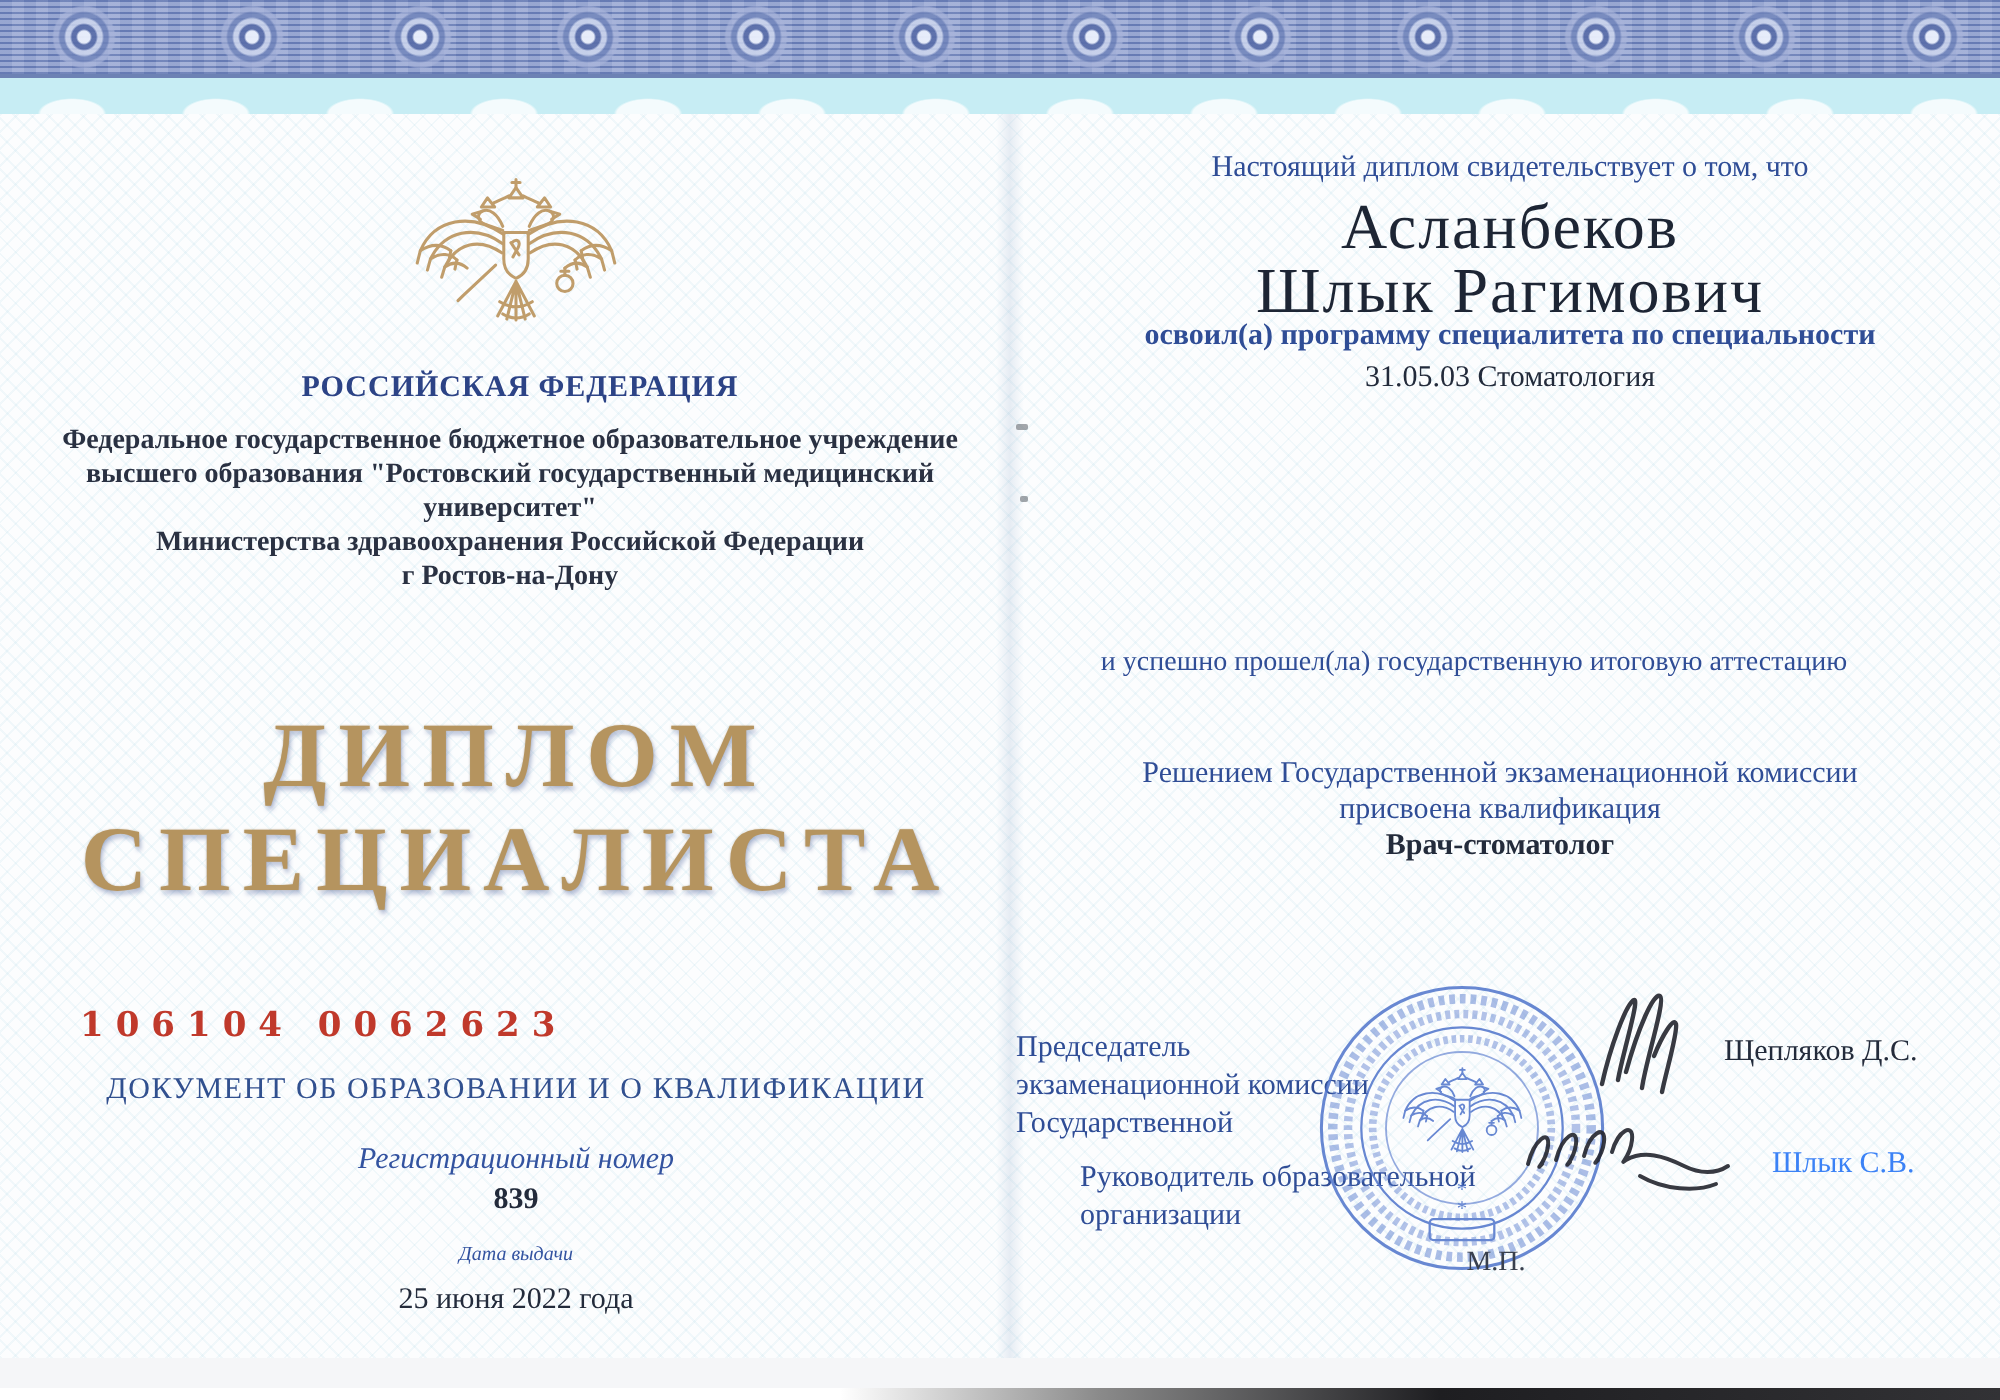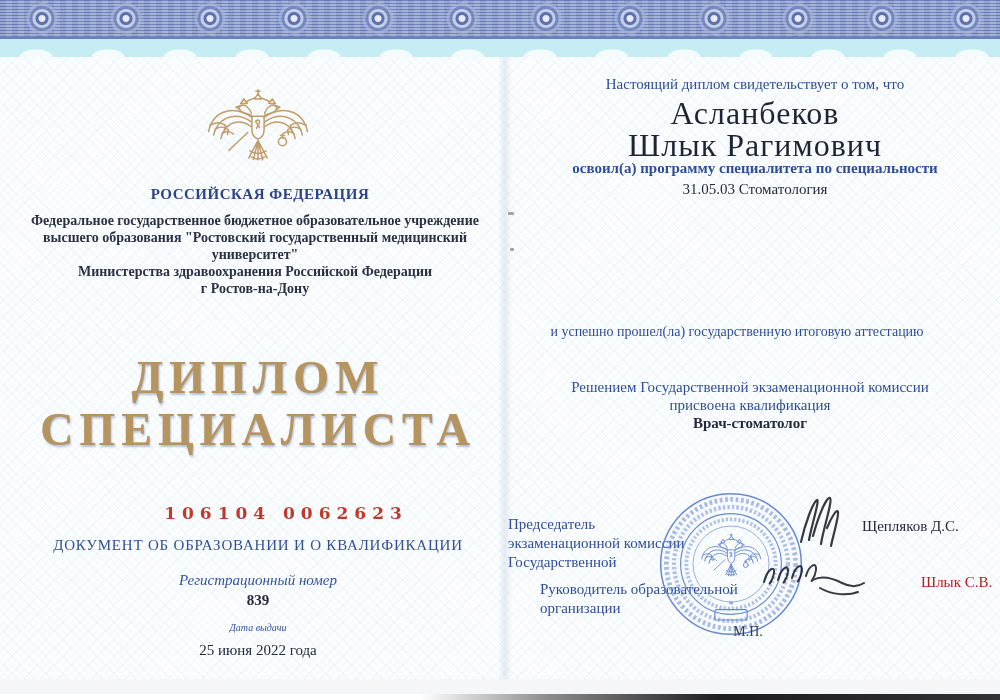--- a/index.html
+++ b/index.html
@@ -48,21 +48,21 @@
   .dark{color:#232b3b;}
   
   .coat-of-arms{position:absolute;left:202px;top:76px;width:112px;height:110px;color:#c09d6b;}
   .country{position:absolute;left:60px;top:186px;width:400px;text-align:center;
     font-weight:bold;font-size:15px;color:#2c4386;letter-spacing:.5px;}
   .institution{position:absolute;left:18px;top:212px;width:474px;text-align:center;
     font-weight:bold;font-size:14px;line-height:17px;color:#2a3142;}
   .diploma-title{position:absolute;left:12px;top:352px;width:492px;text-align:center;
     font-weight:bold;font-size:46px;line-height:52px;letter-spacing:6px;color:#b5945f;
     text-shadow:1px 2px 2px rgba(100,120,170,.45), 0 0 1px rgba(170,140,95,.5);}
-  .serial{position:absolute;left:40px;top:503px;width:492px;text-align:center;
+  .serial{position:absolute;left:40px;top:503px;width:492px;text-align:left;
     font-family:"DejaVu Serif","Liberation Serif",serif;
     font-weight:bold;font-size:17px;letter-spacing:6px;color:#c0392b;}
   .doc-kind{position:absolute;left:12px;top:537px;width:492px;text-align:center;
     font-size:15px;letter-spacing:.8px;color:#31508f;}
   .reg-label{position:absolute;left:12px;top:572px;width:492px;text-align:center;
     font-style:italic;font-size:15px;color:#3353a0;}
   .reg-num{position:absolute;left:12px;top:592px;width:492px;text-align:center;
     font-weight:bold;font-size:15px;color:#232b3b;}
   .date-label{position:absolute;left:12px;top:622px;width:492px;text-align:center;
     font-style:italic;font-size:10px;color:#3353a0;}
@@ -81,21 +81,21 @@
   .decision2{position:absolute;left:535px;top:397px;width:430px;text-align:center;font-size:15px;}
   .qualification{position:absolute;left:535px;top:415px;width:430px;text-align:center;
     font-size:15px;font-weight:bold;color:#232b3b;}
   .protocol-line{position:absolute;left:583px;top:462px;display:flex;align-items:baseline;font-size:15px;}
   .protocol-line .m12{margin-right:12px;} .protocol-line .m10{margin-right:10px;}
   .protocol-line .m66{margin-right:66px;} .protocol-line .m26{margin-right:26px;}
   .protocol-line .m6{margin-right:6px;}
   .role-chairman{position:absolute;left:508px;top:515px;width:230px;font-size:15px;line-height:19px;}
   .role-head{position:absolute;left:540px;top:580px;width:260px;font-size:15px;line-height:19px;}
   .name-chairman{position:absolute;left:862px;top:518px;font-size:15px;color:#232b3b;}
-  .name-head{position:absolute;left:886px;top:574px;font-size:15px;color:#b91c1c;margin-left:35px;}
+  .name-head{position:absolute;left:886px;top:574px;font-size:15px;color:#3b82f6;}
   .stamp{position:absolute;left:655px;top:488px;width:152px;height:152px;color:#4f74cb;opacity:.85;}
   .stamp-mark{position:absolute;left:718px;top:624px;width:60px;text-align:center;
     font-size:14px;color:#39404e;}
   .sig1{position:absolute;left:793px;top:490px;width:52px;height:62px;color:#23252e;}
   .sig2{position:absolute;left:760px;top:552px;width:108px;height:46px;color:#23252e;}
 </style>
 </head>
 <body>
 
 <div id="certificate">

